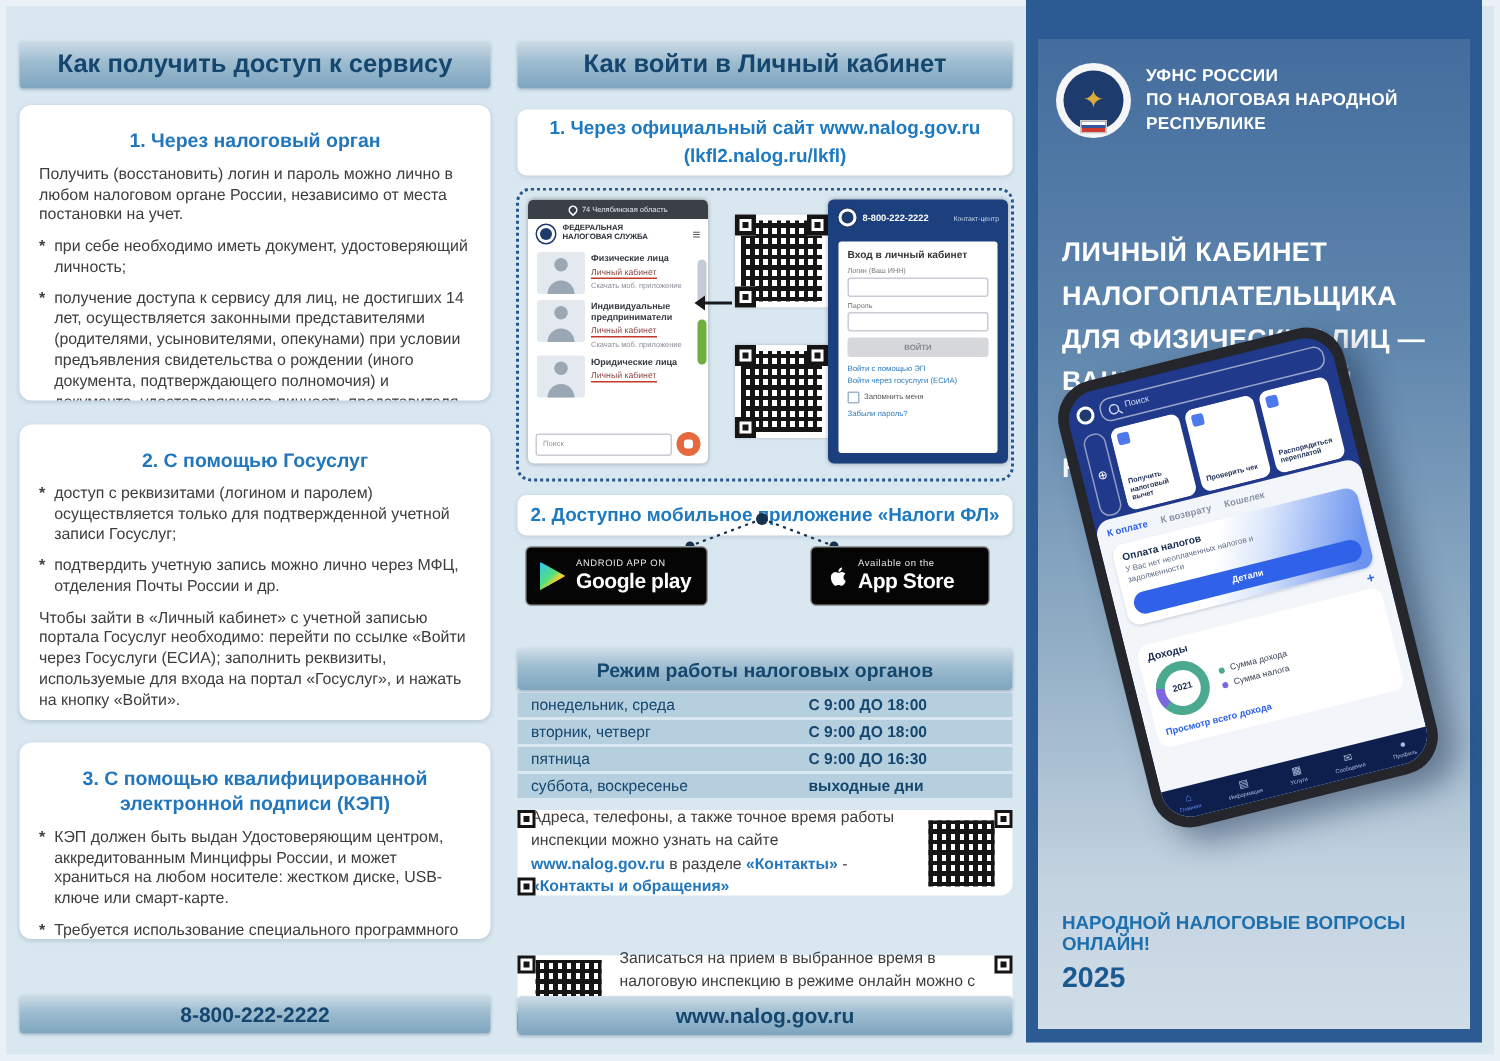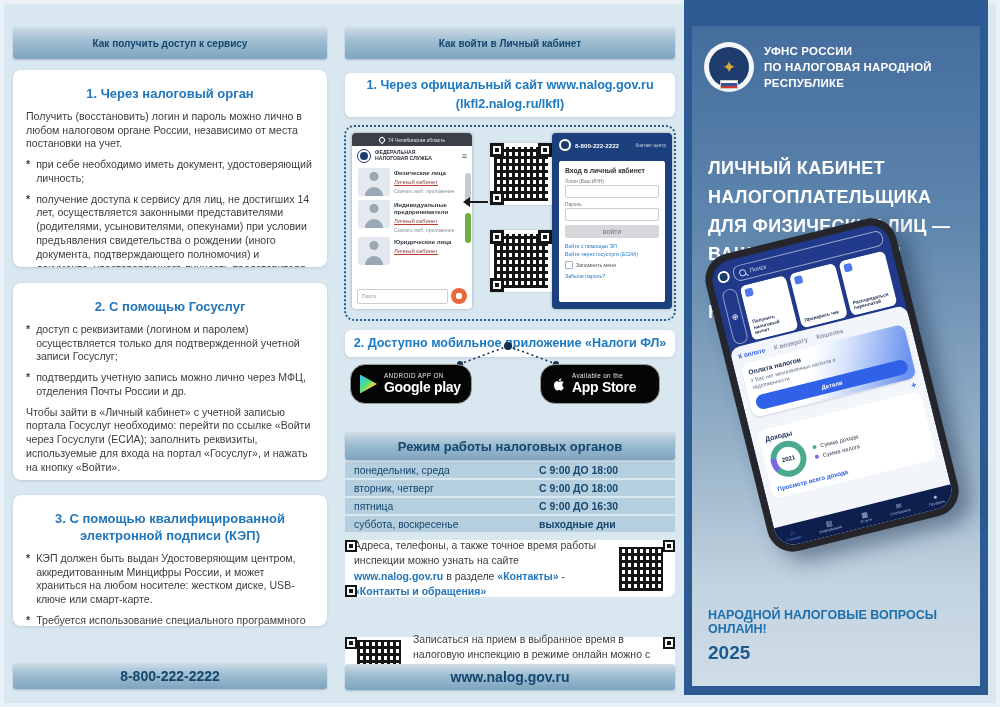--- a/index.html
+++ b/index.html
@@ -1,19 +1,19 @@
 <!DOCTYPE html>
 <html><head>
 <meta charset="utf-8">
 <style>
   html,body{margin:0;padding:0}
   .page{position:relative;width:1000px;height:707px;background:#d9e7f0;font-family:"Liberation Sans","DejaVu Sans",sans-serif;overflow:hidden;box-shadow:inset 0 0 0 4px #e9f0f6}
   
   .bar{position:absolute;left:5px;right:5px;background:linear-gradient(180deg,#cfdde7 0%,#9dbcd0 45%,#7ea5bf 100%);border-radius:3px;display:flex;align-items:center;justify-content:center;color:#14466e;font-weight:bold;box-shadow:0 1px 2px rgba(30,60,90,.25)}
-  .hbar{top:27px;height:32px;font-size:10px}
+  .hbar{top:27px;height:32px;font-size:17px}
   .fbar{top:663px;height:26px;font-size:14px}
   .card{position:absolute;left:5px;right:5px;background:#fff;border-radius:8px;padding:10px 13px;box-sizing:border-box;overflow:hidden;box-shadow:0 1px 3px rgba(40,70,100,.18)}
   .card h3{margin:6px 0 7px;text-align:center;color:#2176bc;font-size:13px;line-height:1.3}
   .card p{color:#3d3d3d;font-size:10.6px;line-height:1.3;margin:0 0 7px}
   .bul{display:flex;gap:6px;color:#3d3d3d;font-size:10.6px;line-height:1.3;margin:0 0 7px}
   .bul::before{content:"*";font-weight:bold;flex:0 0 auto}
   
   .col1{position:absolute;left:8px;top:0;width:324px;height:707px}
   .col2{position:absolute;left:340px;top:0;width:340px;height:707px}
   .col3{position:absolute;left:684px;top:0;width:304px;height:695px;background:#2b5b92}
@@ -68,21 +68,21 @@
   .fp.tl{left:0;top:0}.fp.tr{right:0;top:0}.fp.bl{left:0;bottom:0}
   .qsm{position:static;width:50px;height:50px;padding:3px;flex:0 0 auto;box-shadow:none}
   .qsm .fp{width:12px;height:12px;border-width:2.5px}
   
   .arrow{position:absolute;height:2px;background:#1a1a1a}
   .arr1{left:124px;top:74px;width:18px}
   .arr2{left:206px;top:139px;width:16px}
   .a-left::before{content:"";position:absolute;left:-7px;top:-4px;border-right:7px solid #1a1a1a;border-top:5px solid transparent;border-bottom:5px solid transparent}
   .a-right::after{content:"";position:absolute;right:-7px;top:-4px;border-left:7px solid #1a1a1a;border-top:5px solid transparent;border-bottom:5px solid transparent}
   
-  .badge{position:absolute;top:364px;height:40px;background:#050505;border:1px solid #9a9a9a;border-radius:15px;color:#fff;display:flex;align-items:center;gap:7px;padding:0 9px;box-sizing:border-box}
+  .badge{position:absolute;top:364px;height:40px;background:#050505;border:1px solid #9a9a9a;border-radius:4px;color:#fff;display:flex;align-items:center;gap:7px;padding:0 9px;box-sizing:border-box}
   .bgp{left:10px;width:122px}
   .bas{left:200px;width:120px}
   .bt{display:flex;flex-direction:column;line-height:1.1}
   .bsm{font-size:6.3px;letter-spacing:.4px;color:#e8e8e8}
   .blg{font-size:14px;font-weight:bold;letter-spacing:-.3px}
   .play{width:17px;height:19px;background:linear-gradient(135deg,#35c4f3 0%,#51e07e 45%,#f7d131 65%,#ee4433 100%);clip-path:polygon(0 0,100% 50%,0 100%);flex:0 0 auto}
   .conn{position:absolute;left:98px;top:340px}
   
   .shead{top:432px;height:28px;font-size:13px}
   .srow{position:absolute;left:5px;right:5px;height:16px;background:#b5cfdf;display:flex;align-items:center;color:#14466e;font-size:10.4px}

